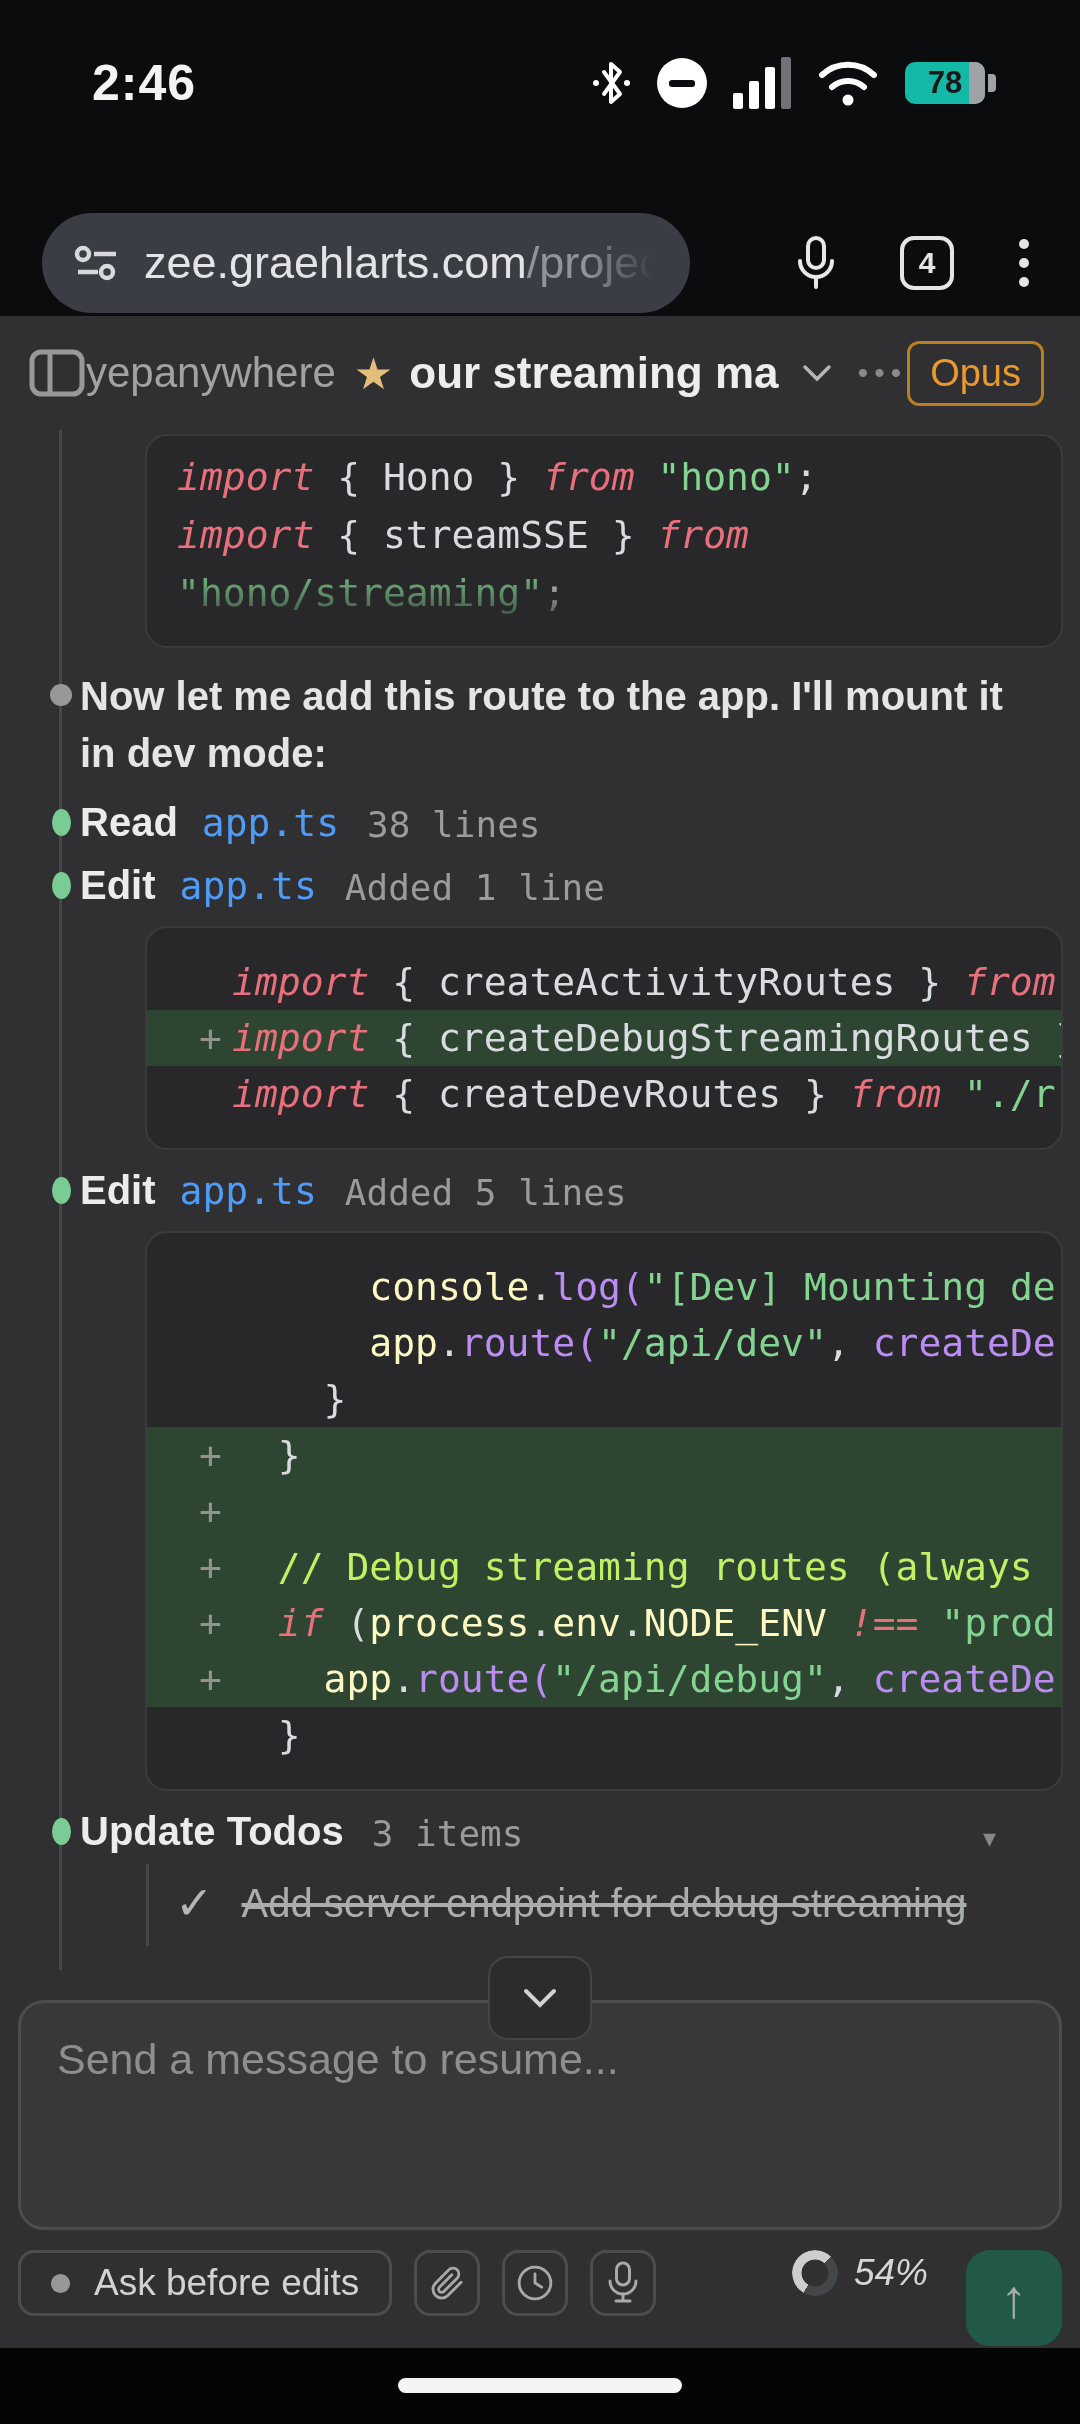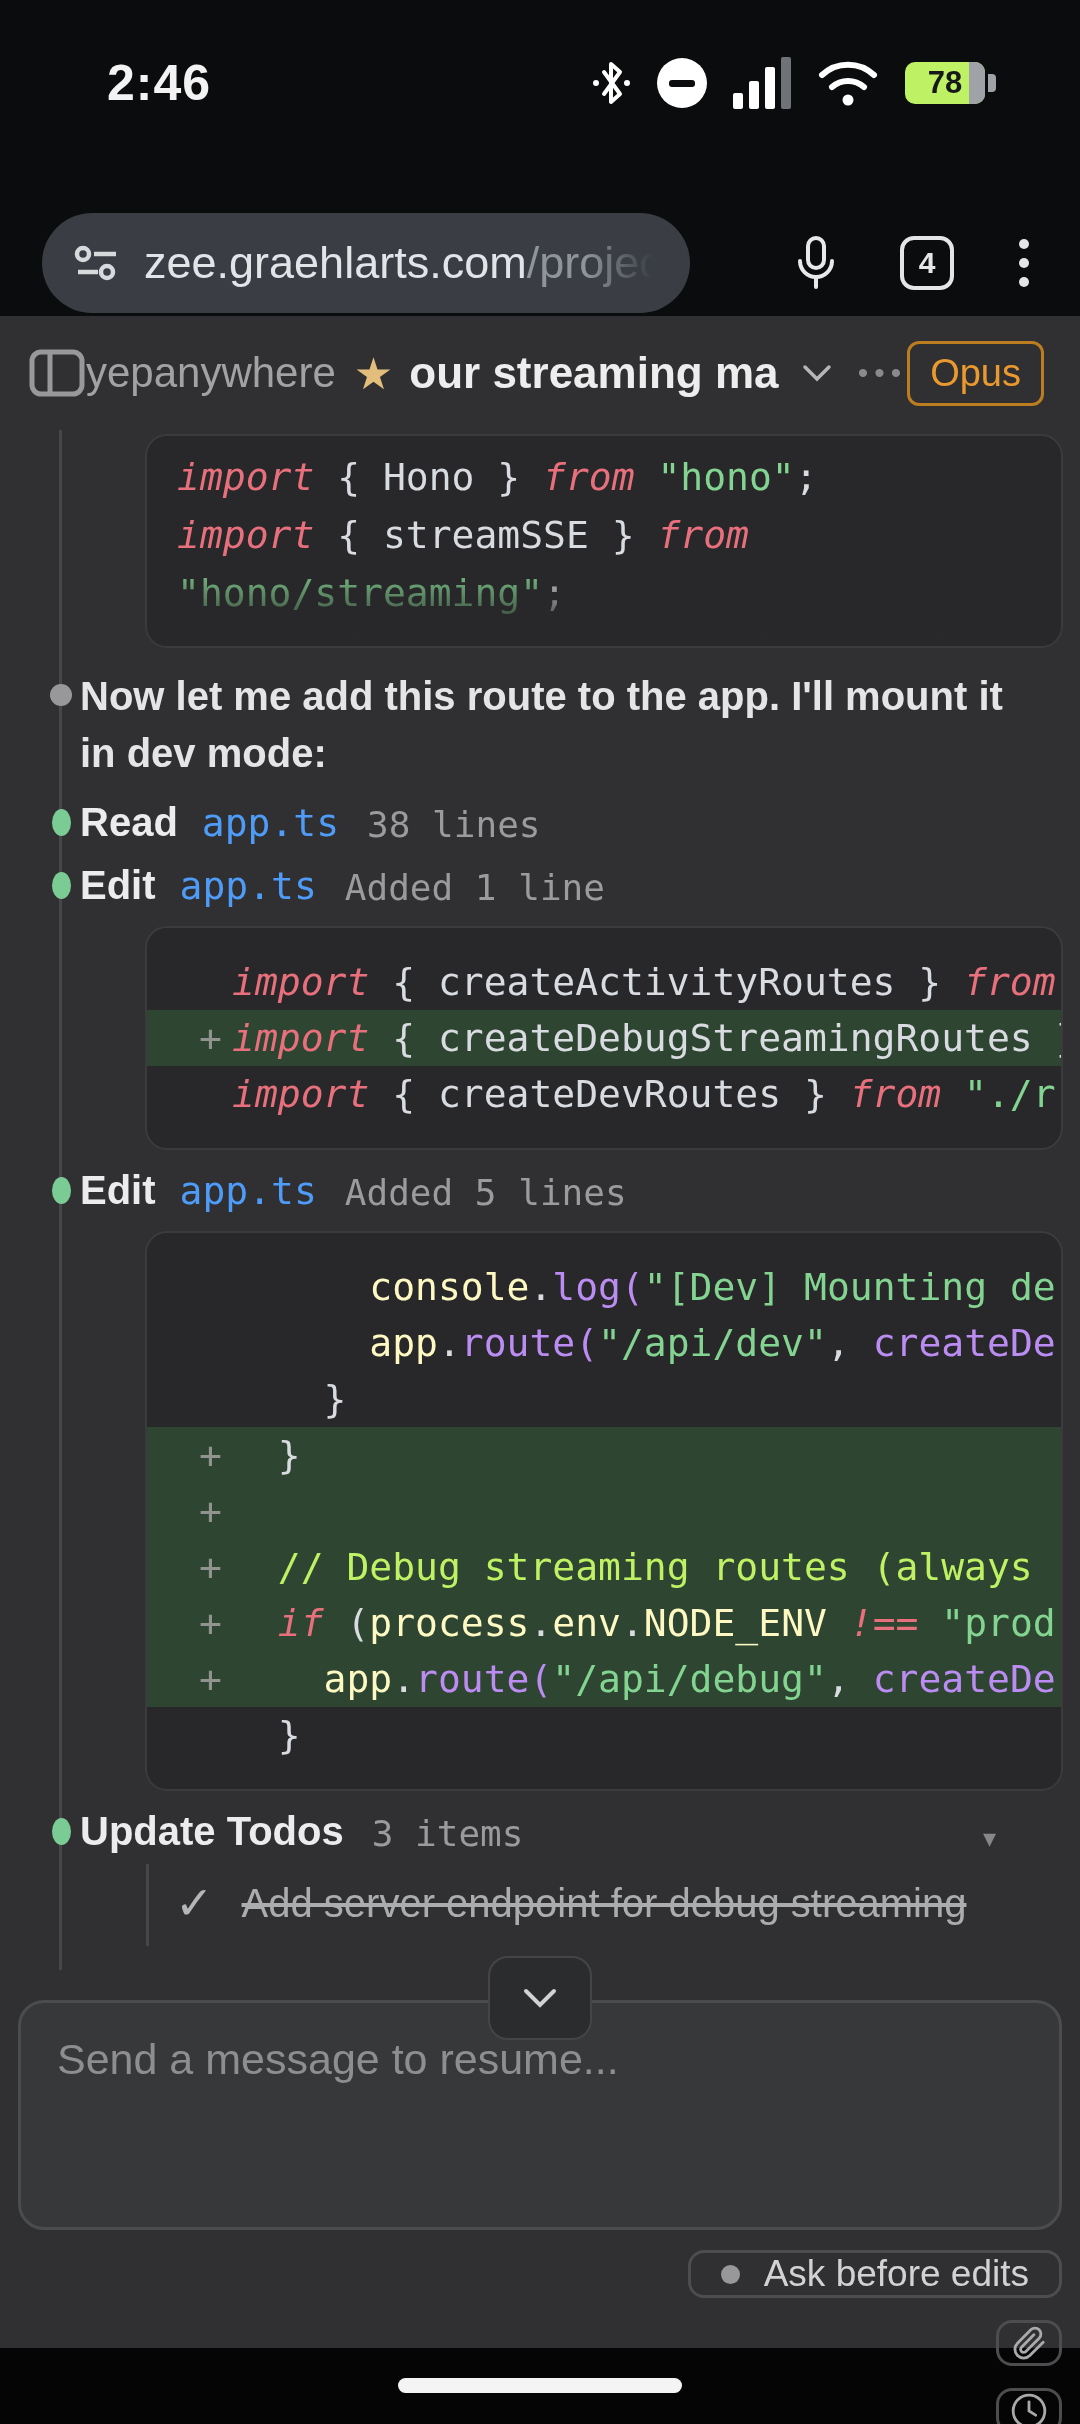--- a/index.html
+++ b/index.html
@@ -9,30 +9,30 @@
     font-family:"Liberation Sans", sans-serif;
     color:#e6e6e8;
     display:flex; flex-direction:column;
     overflow:hidden;
   }
   svg { display:block; }
 
   
   .status-bar { flex:none; height:210px; background:#0b0c0e; display:flex; align-items:center;
                 justify-content:space-between; padding:0 84px 44px 92px; }
-  .time { font-size:50px; font-weight:700; letter-spacing:1px; color:#f3f3f4;margin-left:15px; }
+  .time { font-size:50px; font-weight:700; letter-spacing:1px; color:#f3f3f4; }
   .status-icons { display:flex; align-items:center; gap:26px; }
   .dnd-circle { width:50px; height:50px; border-radius:50%; background:#fff; display:flex; align-items:center; justify-content:center; }
   .dnd-bar { width:26px; height:7px; background:#0b0c0e; border-radius:3px; }
   .sig { display:flex; align-items:flex-end; gap:6px; height:52px; }
   .sig i { display:block; width:10px; background:#fff; border-radius:2px; }
   .sig i:nth-child(1){height:16px} .sig i:nth-child(2){height:28px} .sig i:nth-child(3){height:42px}
   .sig i:nth-child(4){height:52px; background:#6f7276;}
   .battery-wrap { display:flex; align-items:center; }
-  .battery { position:relative; width:80px; height:42px; background:#bef264; border-radius:10px;
+  .battery { position:relative; width:80px; height:42px; background:#14b8a6; border-radius:10px;
              display:flex; align-items:center; justify-content:center; overflow:hidden; }
   .battery-level { position:absolute; right:0; top:0; bottom:0; width:20%; background:#9fa2a6; }
   .battery-text { position:relative; font-size:31px; font-weight:700; color:#17181a; }
   .battery-nub { width:8px; height:18px; background:#9fa2a6; border-radius:0 4px 4px 0; margin-left:3px; }
 
   
   .url-row { flex:none; height:106px; background:#0b0c0e; display:flex; align-items:center; padding:0 42px; }
   .url-pill { width:648px; height:100px; background:#3a3d44; border-radius:50px; display:flex;
               align-items:center; padding:0 32px; gap:24px; overflow:hidden; }
   .url-text { font-size:45px; color:#e3e4e8; white-space:nowrap; overflow:hidden;
@@ -101,21 +101,21 @@
   .collapse-chip { position:absolute; top:-44px; left:50%; transform:translateX(-50%);
                    width:104px; height:84px; background:#2b2c2e; border:2px solid #454548;
                    border-radius:20px; display:flex; align-items:center; justify-content:center; z-index:2; }
   .input-box { position:relative; height:230px; background:#37383a; border:3px solid #4b4c4e;
                border-radius:26px; z-index:1; }
   .input-box textarea { width:100%; height:100%; background:transparent; border:none; outline:none;
                resize:none; padding:32px 36px; font-family:"Liberation Sans", sans-serif;
                font-size:43px; color:#e6e6e8; }
   .input-box textarea::placeholder { color:#8e8e90; }
 
-  .toolbar { display:flex; align-items:flex-end; margin-top:20px; height:98px; gap:22px;flex-direction:column; }
+  .toolbar { display:flex; align-items:flex-start; margin-top:20px; height:98px; gap:22px; }
   .mode-pill { height:66px; border:3px solid #4d4d50; border-radius:16px; display:flex;
                align-items:center; gap:24px; padding:0 30px; background:transparent; }
   .mode-dot { width:19px; height:19px; border-radius:50%; background:#98989a; }
   .mode-label { font-size:37px; color:#d2d2d4; }
   .icon-btn { width:66px; height:66px; border:3px solid #4d4d50; border-radius:16px; background:transparent;
               display:flex; align-items:center; justify-content:center; }
   .context { margin-left:auto; display:flex; align-items:center; gap:16px;font-style:italic; }
   .ring { width:46px; height:46px; border-radius:50%;
           background:conic-gradient(from 210deg, #cdced0 0 54%, #454649 54% 100%);
           -webkit-mask:radial-gradient(closest-side, transparent 57%, #000 60%);

